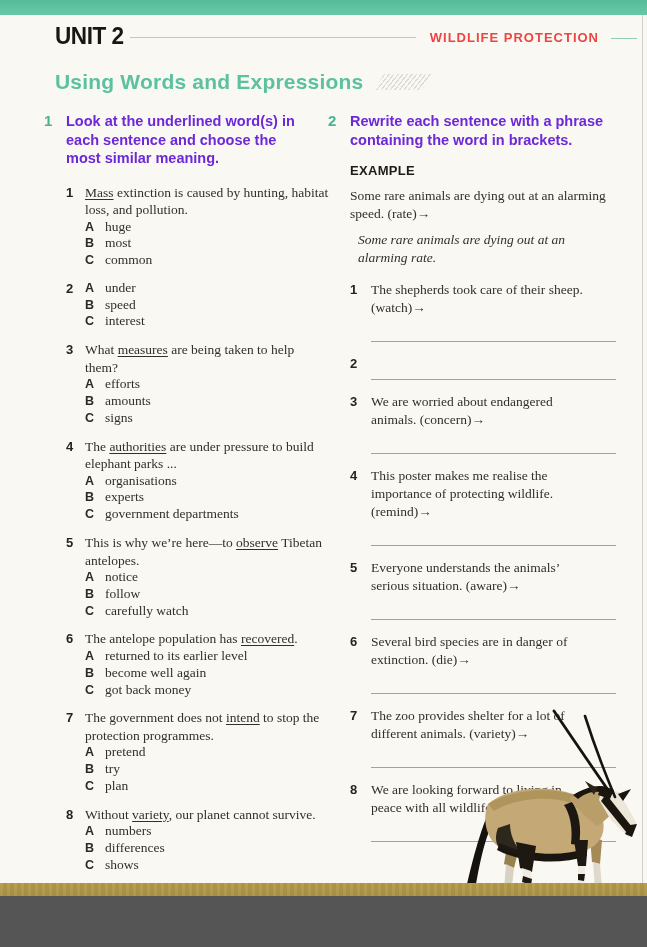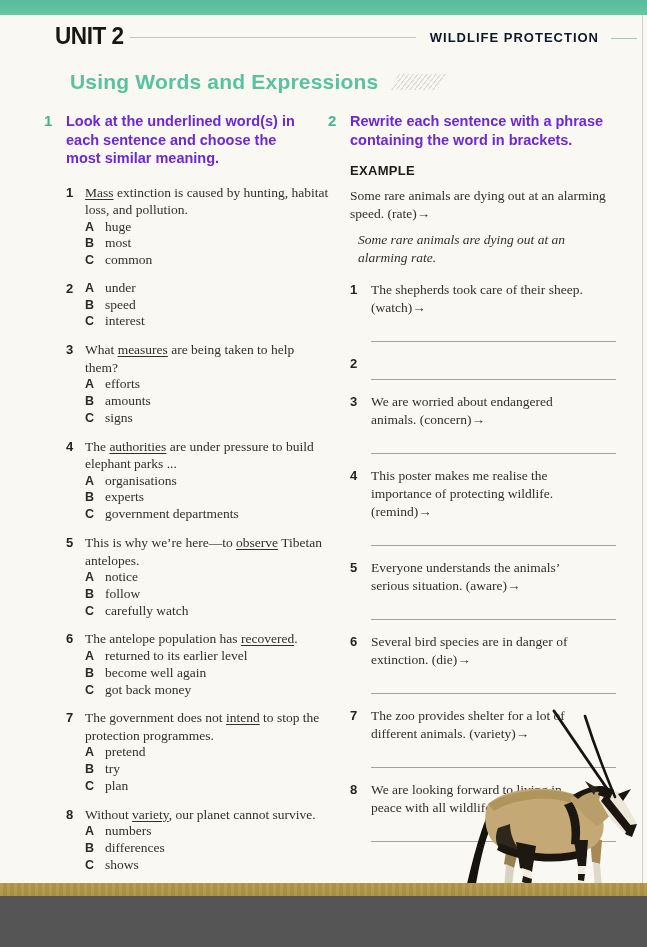--- a/index.html
+++ b/index.html
@@ -11,25 +11,25 @@
   .topbar{position:absolute;top:0;left:0;right:0;height:15px;
     background:linear-gradient(180deg,#55bc9b,#67c7a6);}
   .page-edge{position:absolute;top:15px;bottom:0;right:4px;width:1px;background:#d2cfc6;}
 
   
   .header{position:absolute;top:22px;left:55px;right:10px;display:flex;align-items:center;}
   .unit-title{font-family:"Liberation Sans",sans-serif;font-weight:bold;font-size:24px;
     letter-spacing:-0.5px;color:#181714;margin:0;transform:scaleX(.94);transform-origin:left;}
   .rule-long{flex:1;height:1px;background:#c6c5bf;margin:2px 14px 0 2px;}
   .section-header{font-family:"Liberation Sans",sans-serif;font-weight:bold;font-size:13px;
-    color:#0f172a;letter-spacing:1px;white-space:nowrap;margin-top:2px;}
+    color:#ef4444;letter-spacing:1px;white-space:nowrap;margin-top:2px;}
   .rule-short{width:26px;height:1px;background:#93cdb5;margin:4px 0 0 12px;}
 
   
-  .page-title{position:absolute;top:70px;left:70px;display:flex;align-items:center;
+  .page-title{position:absolute;top:70px;left:55px;display:flex;align-items:center;
     font-family:"Liberation Sans",sans-serif;font-weight:bold;font-size:21px;color:#5bc1a0;
     letter-spacing:.2px;}
   .hatch{display:inline-block;width:48px;height:16px;margin-left:16px;
     transform:skewX(-32deg);
     background:repeating-linear-gradient(100deg,#dcdcd7 0 1.5px,transparent 1.5px 4.5px);}
 
   
   .col{position:absolute;top:112px;}
   .col1{left:44px;width:286px;}
   .col2{left:328px;width:304px;}

